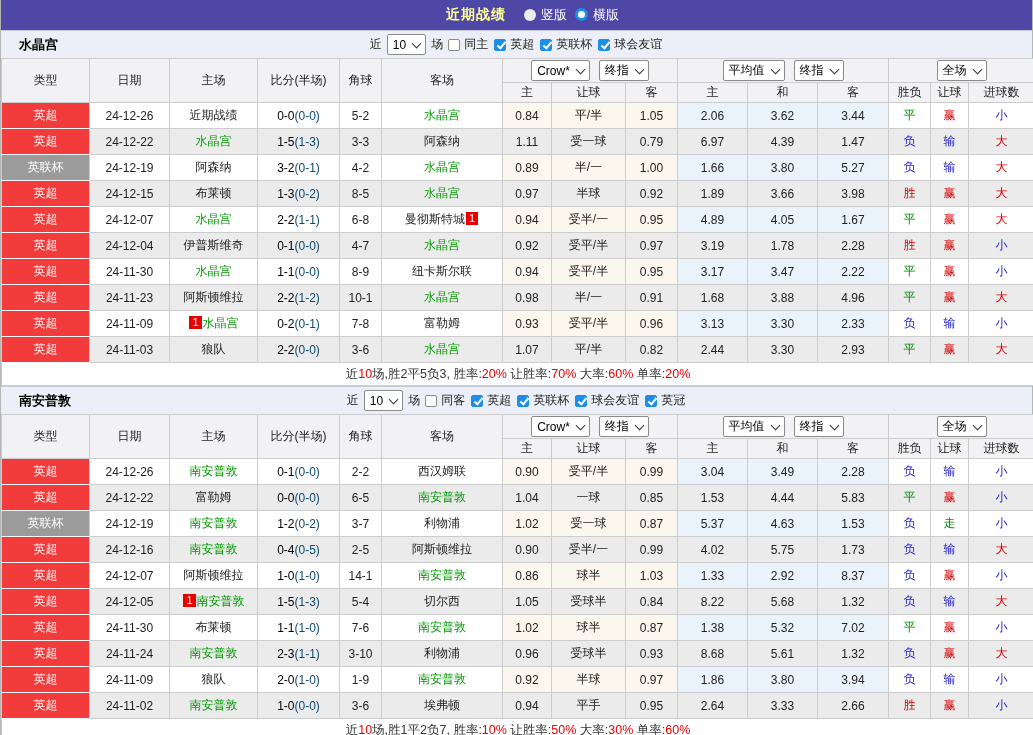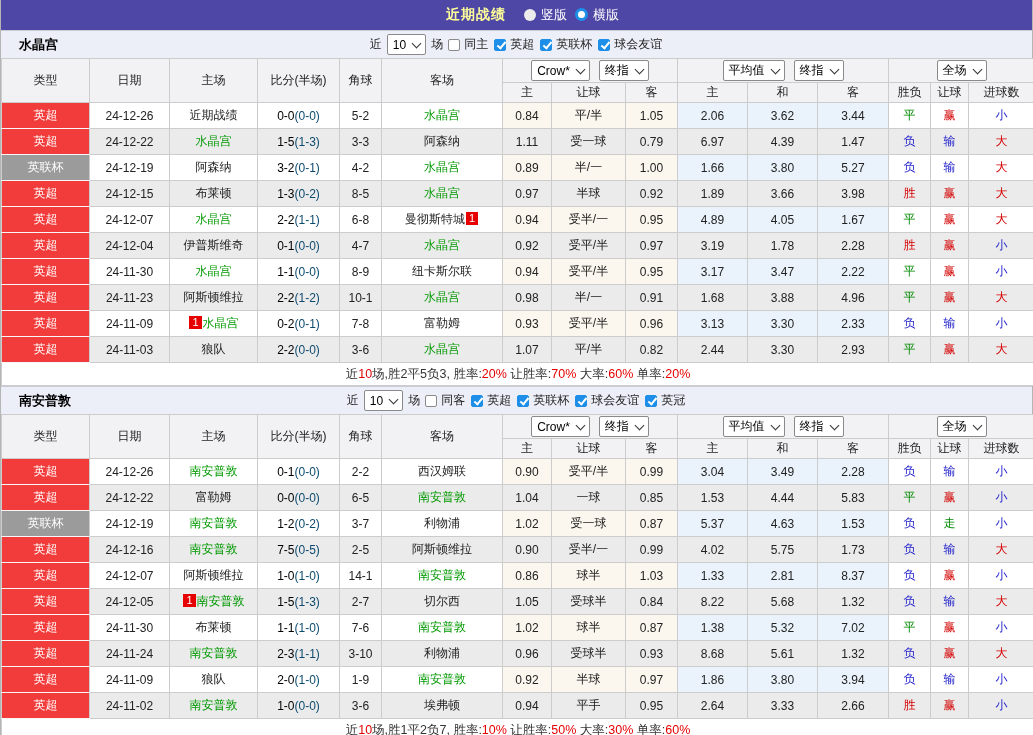--- a/index.html
+++ b/index.html
@@ -464,21 +464,21 @@
             <td class="lblue">4.63</td>
             <td class="lblue">1.53</td>
             <td class="res-blue">负</td>
             <td class="res-green">走</td>
             <td class="res-blue">小</td>
           </tr>
           <tr class="even">
             <td class="type-red">英超</td>
             <td>24-12-16</td>
             <td><span class="focus">南安普敦</span></td>
-            <td><span class="score-ft">7-5</span><span class="score-ht">(0-5)</span></td>
+            <td><span class="score-ft">0-4</span><span class="score-ht">(0-5)</span></td>
             <td>2-5</td>
             <td><span>阿斯顿维拉</span></td>
             <td>0.90</td>
             <td>受半/一</td>
             <td>0.99</td>
             <td>4.02</td>
             <td>5.75</td>
             <td>1.73</td>
             <td class="res-blue">负</td>
             <td class="res-blue">输</td>
@@ -488,32 +488,32 @@
             <td class="type-red">英超</td>
             <td>24-12-07</td>
             <td><span>阿斯顿维拉</span></td>
             <td><span class="score-ft">1-0</span><span class="score-ht">(1-0)</span></td>
             <td>14-1</td>
             <td><span class="focus">南安普敦</span></td>
             <td class="cream">0.86</td>
             <td class="cream">球半</td>
             <td class="cream">1.03</td>
             <td class="lblue">1.33</td>
-            <td class="lblue">2.81</td>
+            <td class="lblue">2.92</td>
             <td class="lblue">8.37</td>
             <td class="res-blue">负</td>
             <td class="res-red">赢</td>
             <td class="res-blue">小</td>
           </tr>
           <tr class="even">
             <td class="type-red">英超</td>
             <td>24-12-05</td>
             <td><span class="card">1</span><span class="focus">南安普敦</span></td>
             <td><span class="score-ft">1-5</span><span class="score-ht">(1-3)</span></td>
-            <td>2-7</td>
+            <td>5-4</td>
             <td><span>切尔西</span></td>
             <td>1.05</td>
             <td>受球半</td>
             <td>0.84</td>
             <td>8.22</td>
             <td>5.68</td>
             <td>1.32</td>
             <td class="res-blue">负</td>
             <td class="res-blue">输</td>
             <td class="res-red">大</td>

